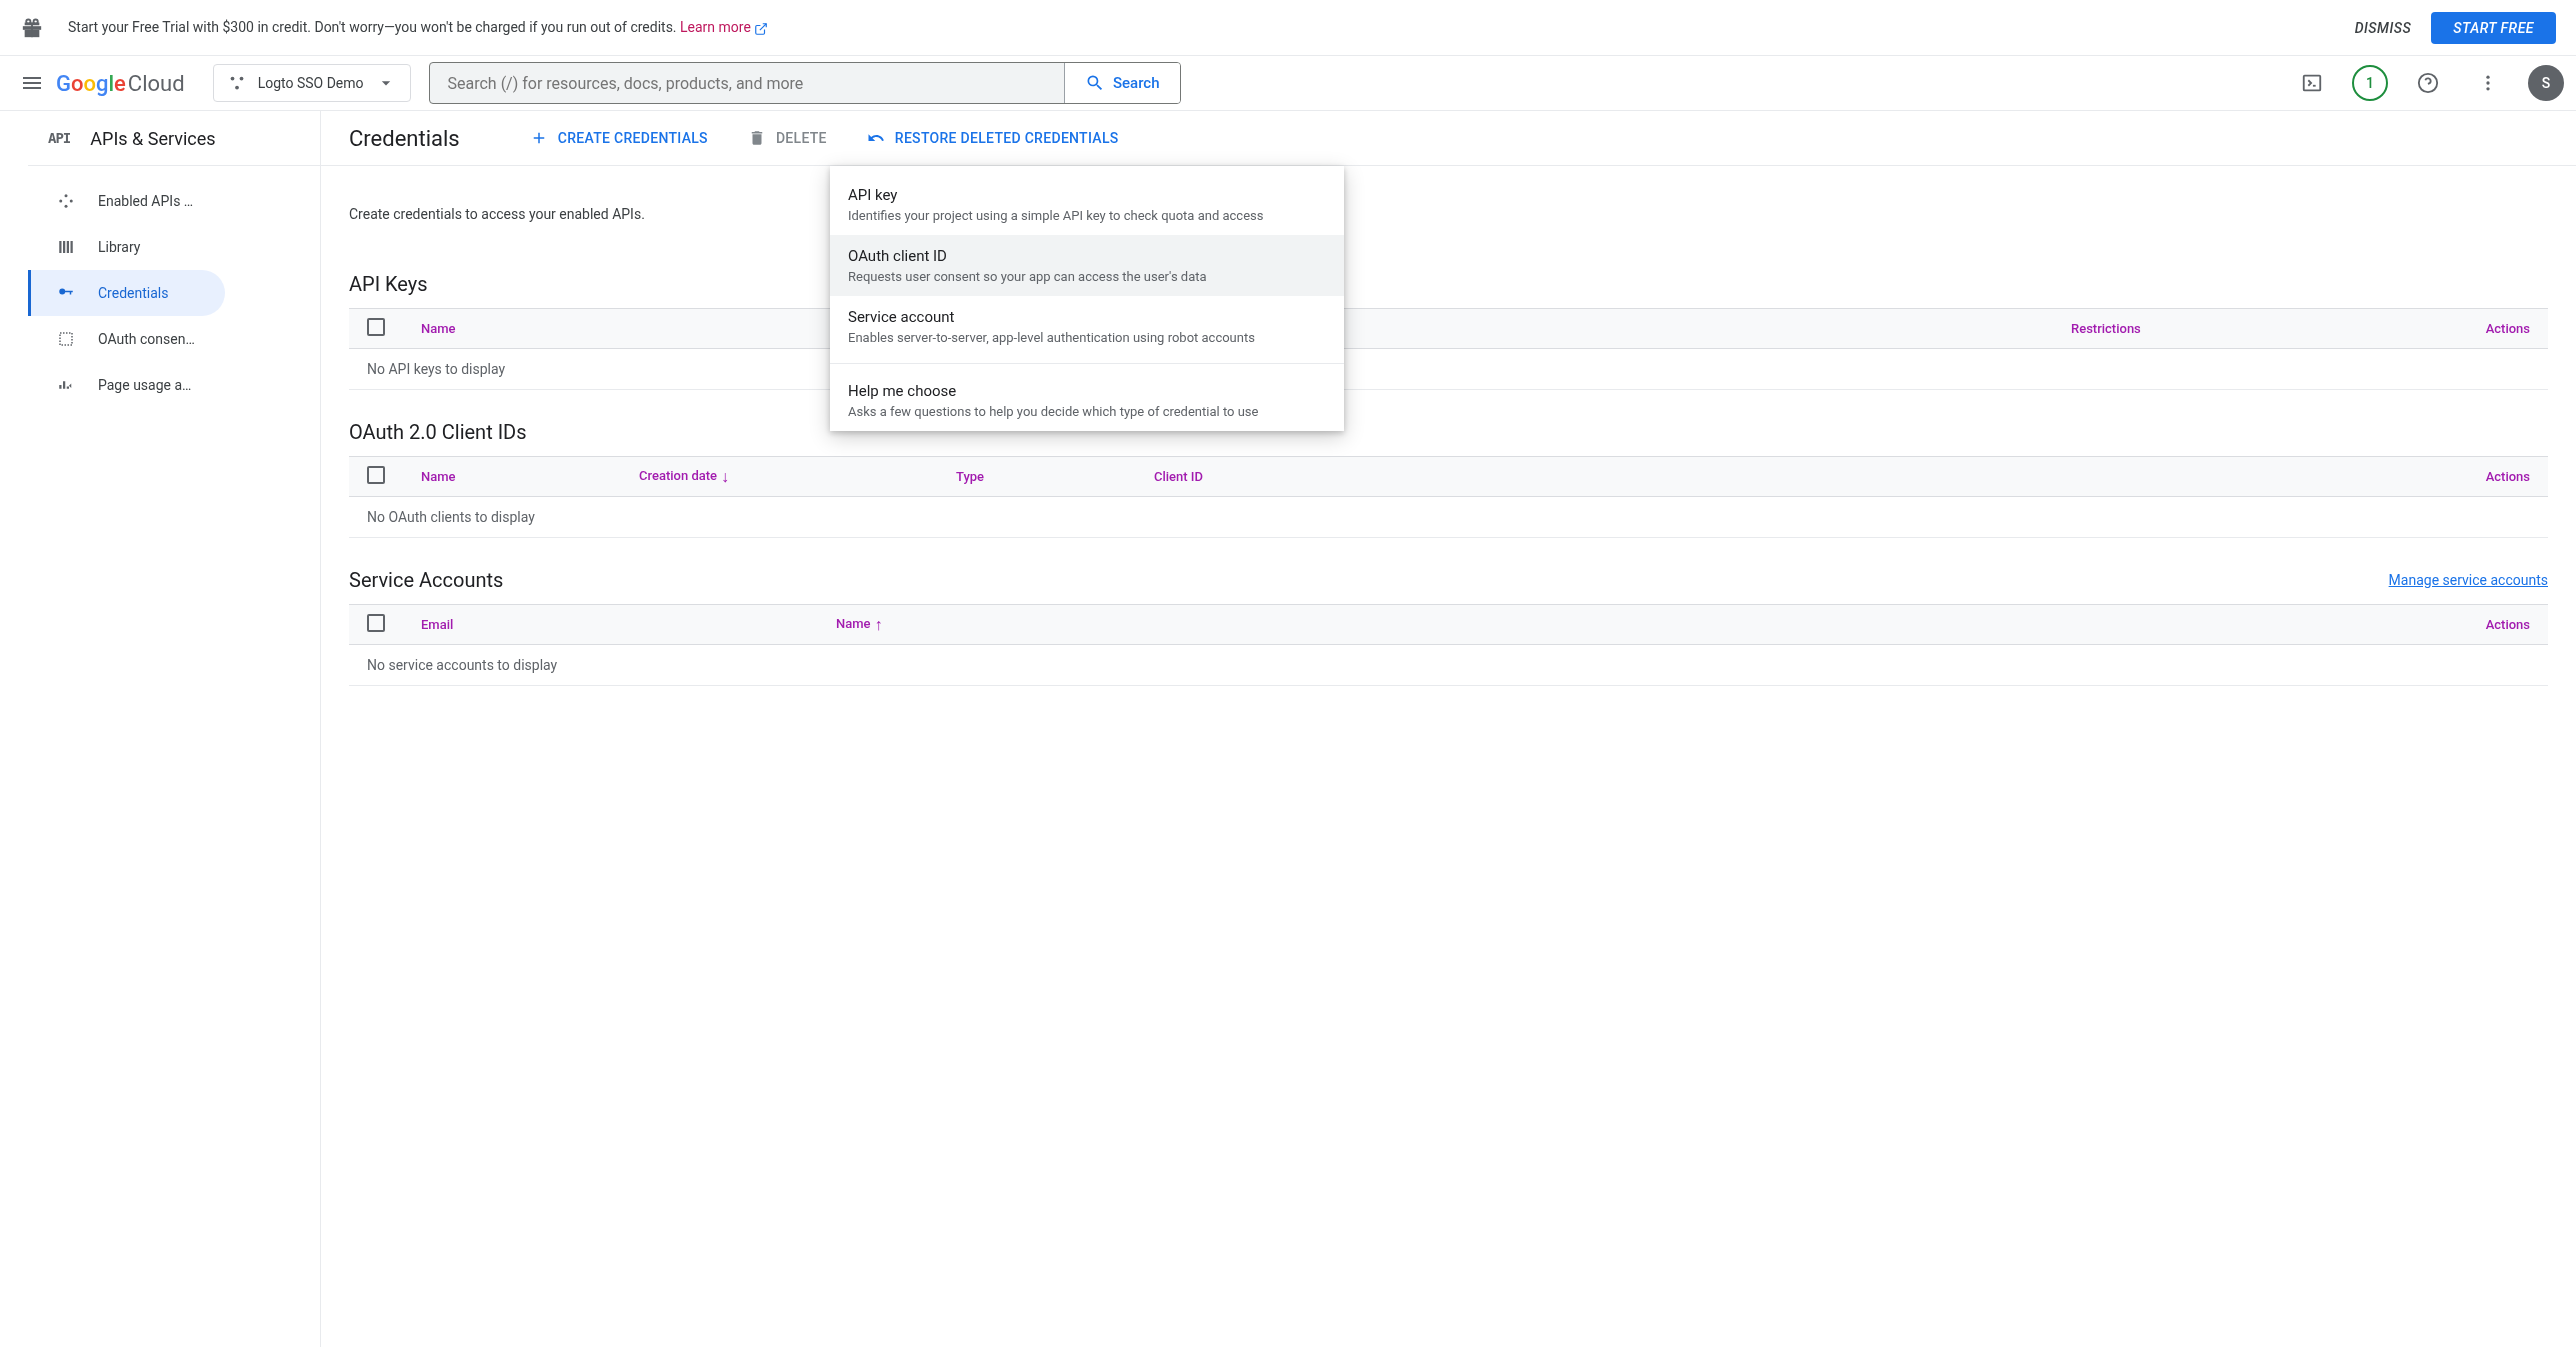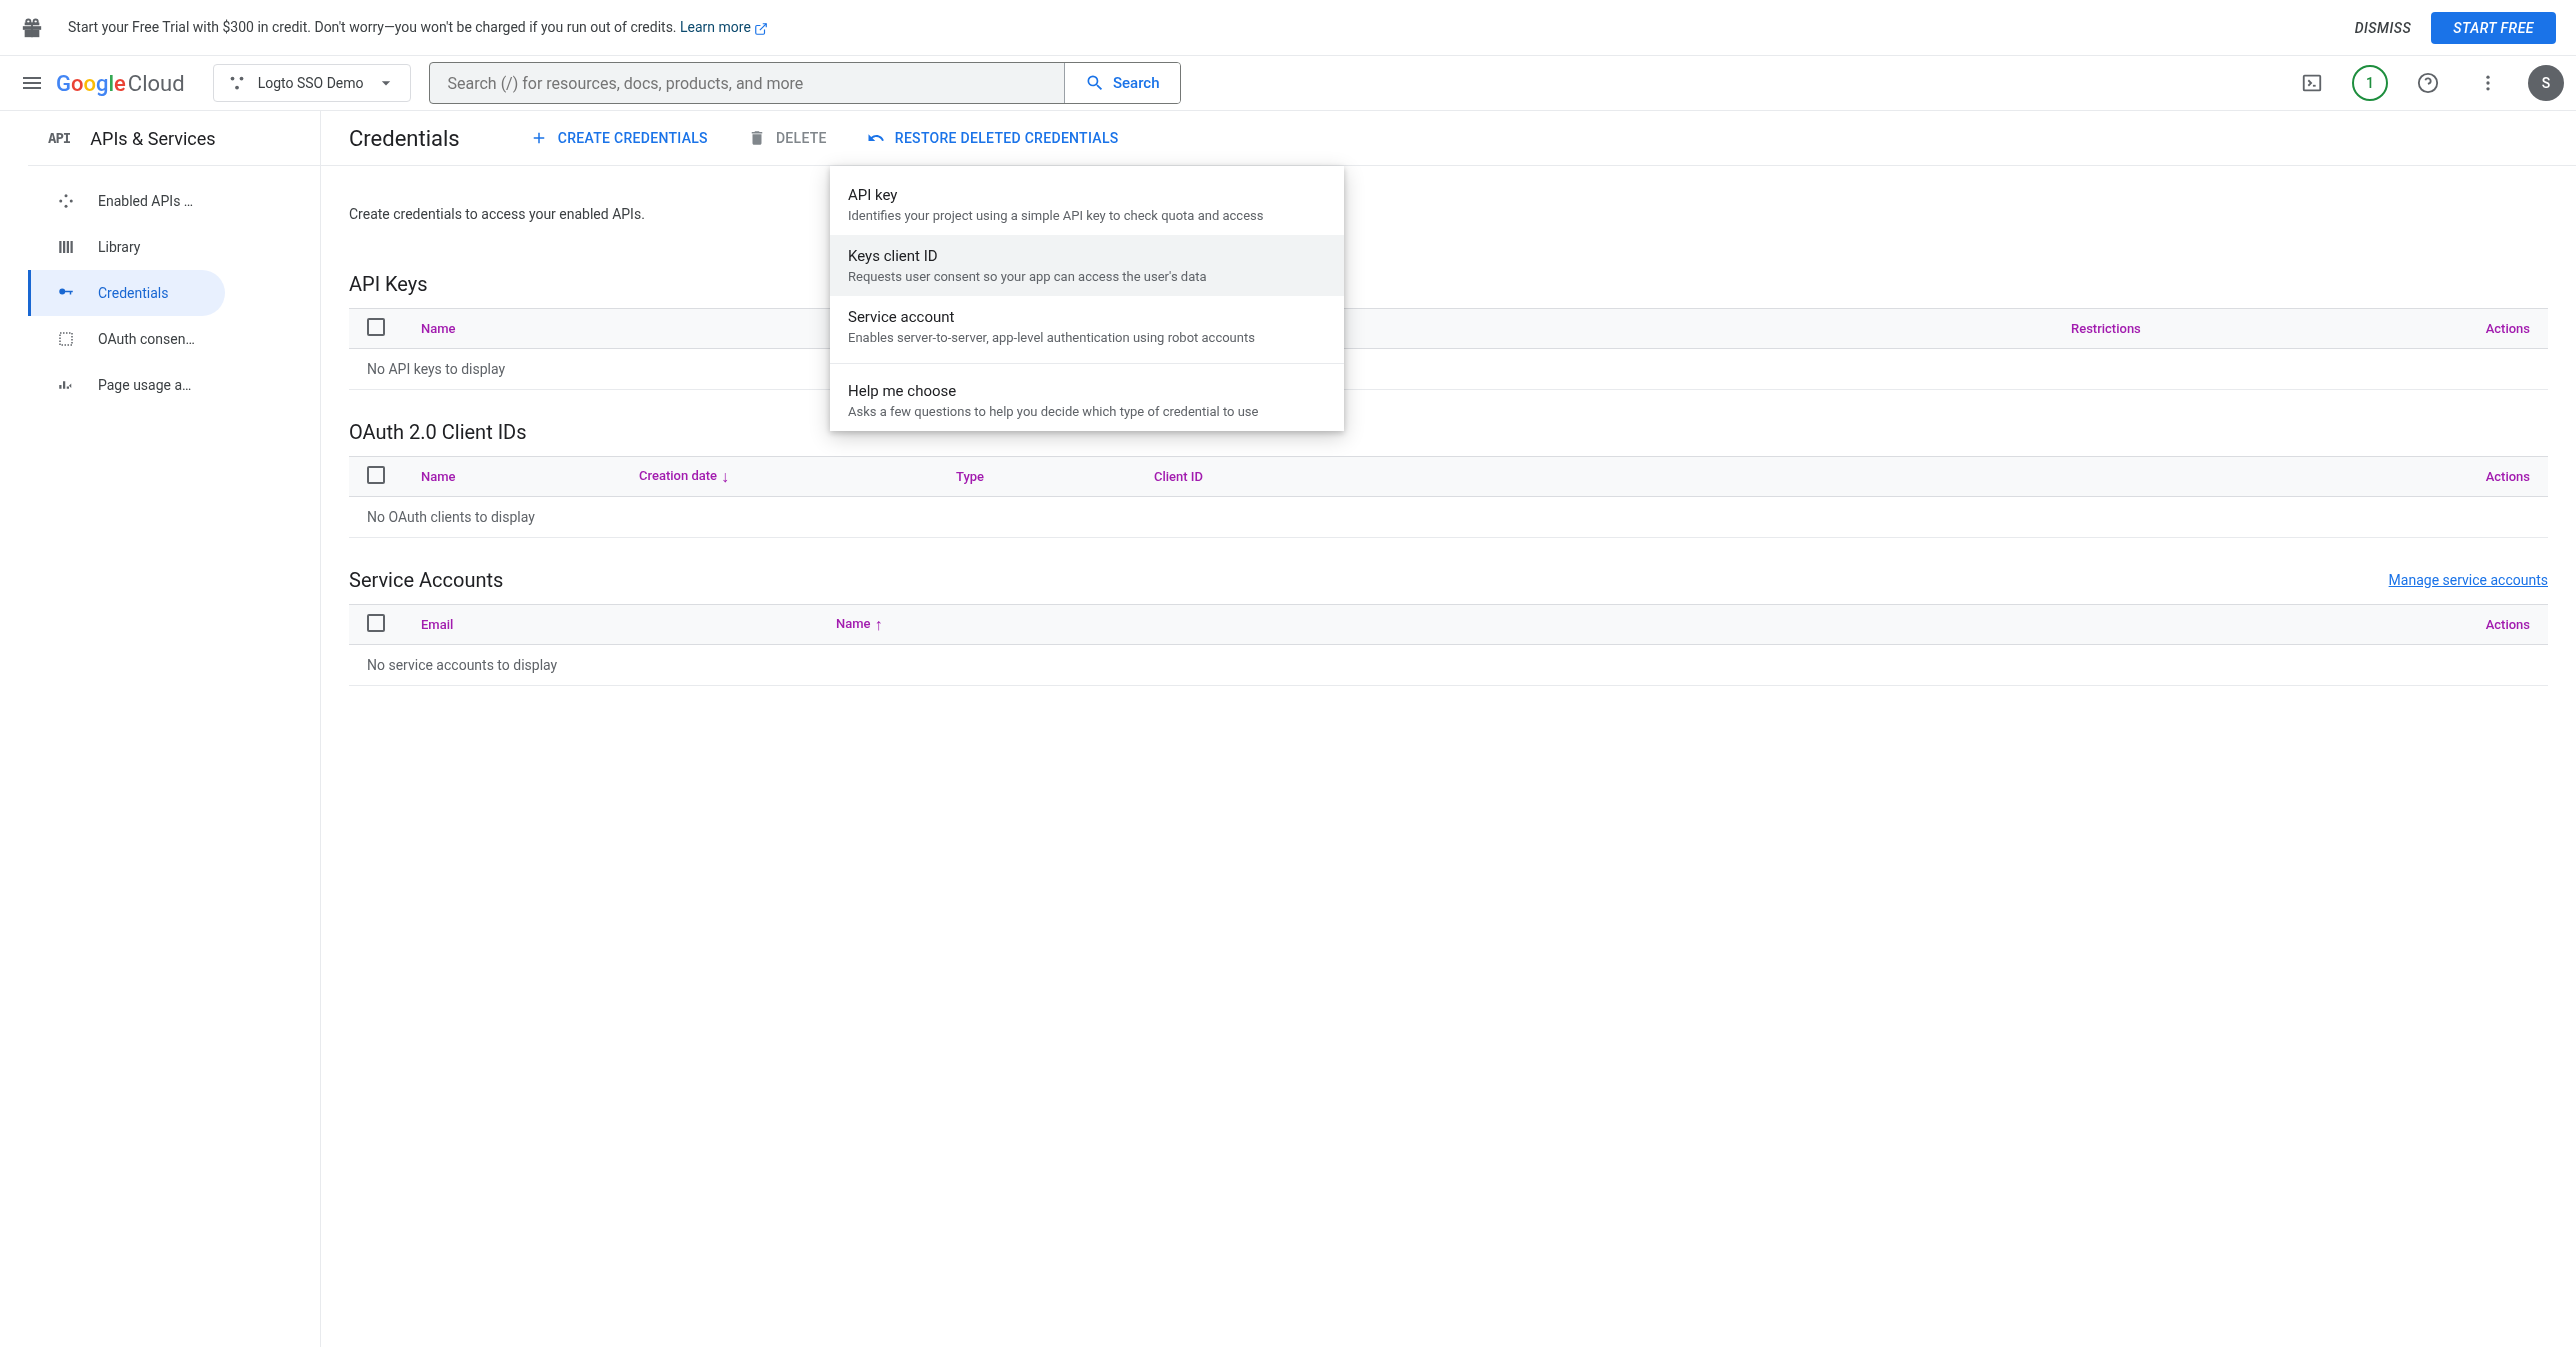--- a/index.html
+++ b/index.html
@@ -2,21 +2,21 @@
 <html><head>
 <meta charset="utf-8">
 <style>
 * { box-sizing: border-box; margin: 0; padding: 0; font-family: 'Google Sans', Roboto, Arial, sans-serif; }
 body { background: #fff; color: #202124; font-size: 14px; }
 
 
 .trial-banner { display: flex; align-items: center; height: 56px; padding: 0 20px; border-bottom: 1px solid #e8eaed; }
 .gift-icon { width: 24px; height: 24px; margin-right: 24px; display:flex; align-items:center; justify-content:center; }
 .banner-text { color: #3c4043; font-size: 14px; flex: 1; }
-.banner-link { color: #0c4a6e; text-decoration: none; }
+.banner-link { color: #be185d; text-decoration: none; }
 .banner-actions { margin-left: auto; display: flex; gap: 20px; align-items: center; font-style: italic; }
 .dismiss-btn { color: #3c4043; font-weight: 500; font-size: 14px; letter-spacing: 0.5px; cursor: pointer; }
 .start-free-btn { background: #1a73e8; color: #fff; font-weight: 500; font-size: 14px; letter-spacing: 0.5px; padding: 8px 22px; border-radius: 4px; cursor: pointer; }
 
 
 .header { display: flex; align-items: center; height: 55px; padding: 0 12px; border-bottom: 1px solid #e8eaed; gap: 4px; }
 .menu-btn { width: 40px; height: 40px; display: flex; align-items: center; justify-content: center; cursor: pointer; }
 .logo { display: flex; align-items: center; font-size: 22px; font-weight: 400; margin-right: 24px; }
 .logo-google { font-weight: 500; }
 .logo-g1 { color: #4285F4; } .logo-g2 { color: #EA4335; } .logo-g3 { color: #FBBC05; } .logo-g4 { color: #4285F4; } .logo-g5 { color: #34A853; } .logo-g6 { color: #EA4335; }
@@ -233,21 +233,21 @@
           </svg>
         <span>RESTORE DELETED CREDENTIALS</span>
       </div>
 
       <div class="dropdown">
         <div class="dd-item">
           <div class="dd-title">API key</div>
           <div class="dd-sub">Identifies your project using a simple API key to check quota and access</div>
         </div>
         <div class="dd-item hovered">
-          <div class="dd-title">Keys client ID</div>
+          <div class="dd-title">OAuth client ID</div>
           <div class="dd-sub">Requests user consent so your app can access the user's data</div>
         </div>
         <div class="dd-item">
           <div class="dd-title">Service account</div>
           <div class="dd-sub">Enables server-to-server, app-level authentication using robot accounts</div>
         </div>
         <div class="dd-divider"></div>
         <div class="dd-item">
           <div class="dd-title">Help me choose</div>
           <div class="dd-sub">Asks a few questions to help you decide which type of credential to use</div>

